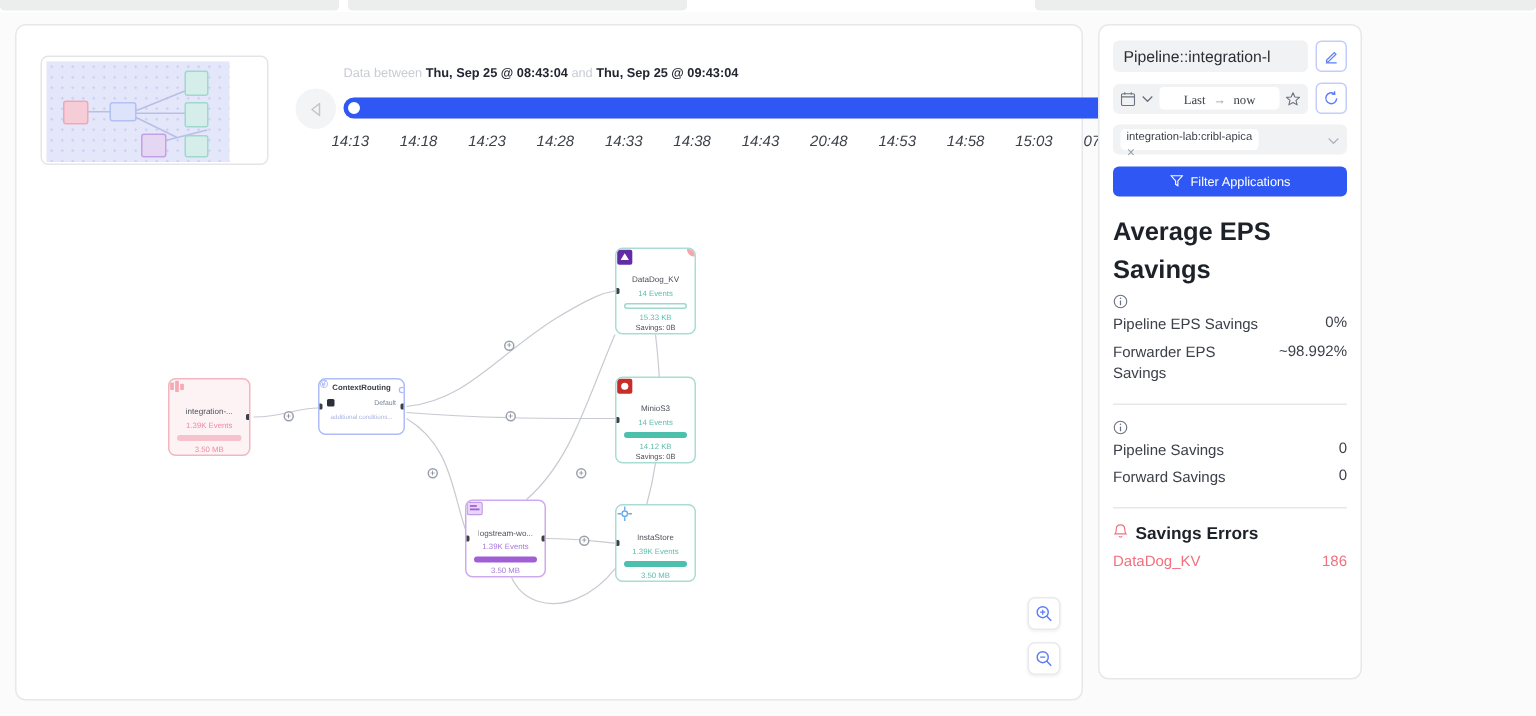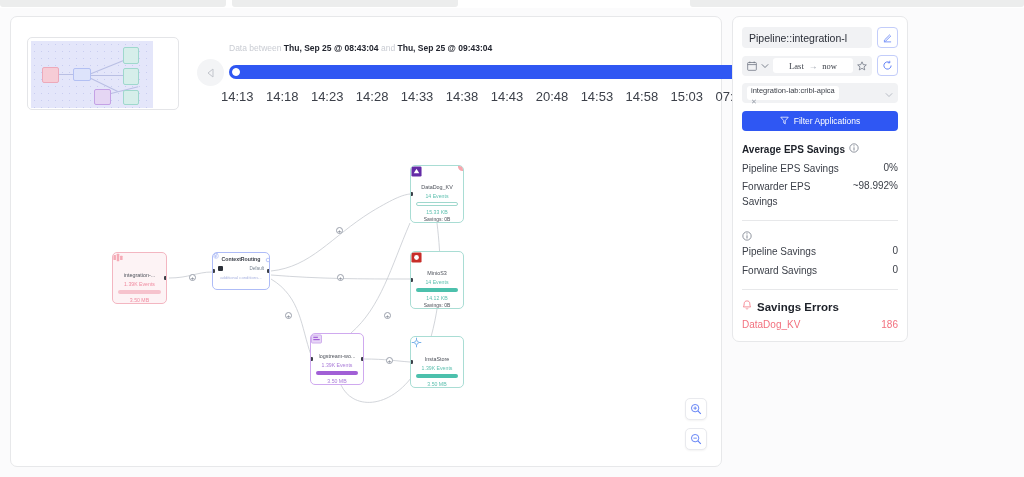--- a/index.html
+++ b/index.html
@@ -87,21 +87,21 @@
     position: absolute; top: 3px; width: 8px; height: 8px;
     border-radius: 50%; background: #ffffff; border: 1.5px solid #ffffff;
   }
   .tl-handle.h-start { left: 3px; }
   .tl-handle.h-end { right: 3px; }
 
   .tl-ticks {
     position: absolute; left: 24px; right: 24px; top: 46px;
     display: flex; justify-content: space-between;
   }
-  .tl-tick { font-size: 13px; color: #3c4049; }
+  .tl-tick { font-size: 10px; color: #3c4049; font-style: italic; }
 
   
   .graph { position: absolute; left: 0; top: 110px; width: 818px; height: 341px; }
   .graph svg { position: absolute; left: 0; top: 0; }
 
   .node {
     position: absolute;
     border-radius: 5px;
     background: #ffffff;
     display: flex; flex-direction: column; align-items: center;
@@ -162,21 +162,21 @@
   .zoom-btns { position: absolute; right: 14px; bottom: 16px; display: flex; flex-direction: column; gap: 8px; }
   .zoom-btn {
     width: 22px; height: 22px; border-radius: 5px;
     background: #ffffff; border: 1px solid #e9eaee;
     display: flex; align-items: center; justify-content: center;
     box-shadow: 0 1px 2px rgba(0,0,0,0.05);
   }
 
   
   .sidebar {
-    width: 176px; height: 326px;
+    width: 176px; height: 437px;
     background: #ffffff;
     border: 1px solid #e7e8ea;
     border-radius: 7px;
     padding: 10px 9px;
     position: relative;
   }
 
   .sb-row { display: flex; align-items: center; gap: 5px; margin-bottom: 7px; }
 
   .sb-title-box {
@@ -214,21 +214,21 @@
   }
   .sb-tag-x { color: #9aa0ab; font-size: 7px; }
 
   .sb-filter-btn {
     height: 20px; background: #2f57f3; border-radius: 4px;
     display: flex; align-items: center; justify-content: center; gap: 5px;
     color: #ffffff; font-size: 8.5px; margin-bottom: 12px;
   }
 
   .sb-h {
-    font-size: 10px; font-weight: bold; color: #1d2129;
+    font-size: 17px; font-weight: bold; color: #1d2129;
     display: flex; align-items: flex-start; gap: 4px; flex-wrap: wrap;
     line-height: 1.45;
   }
   .sb-stat {
     display: flex; justify-content: space-between; align-items: flex-start;
     font-size: 10px; color: #3c4049; margin-top: 4px; gap: 6px;
   }
   .sb-stat .lbl { flex: 1; line-height: 1.45; }
   .sb-stat .val { white-space: nowrap; }
 

